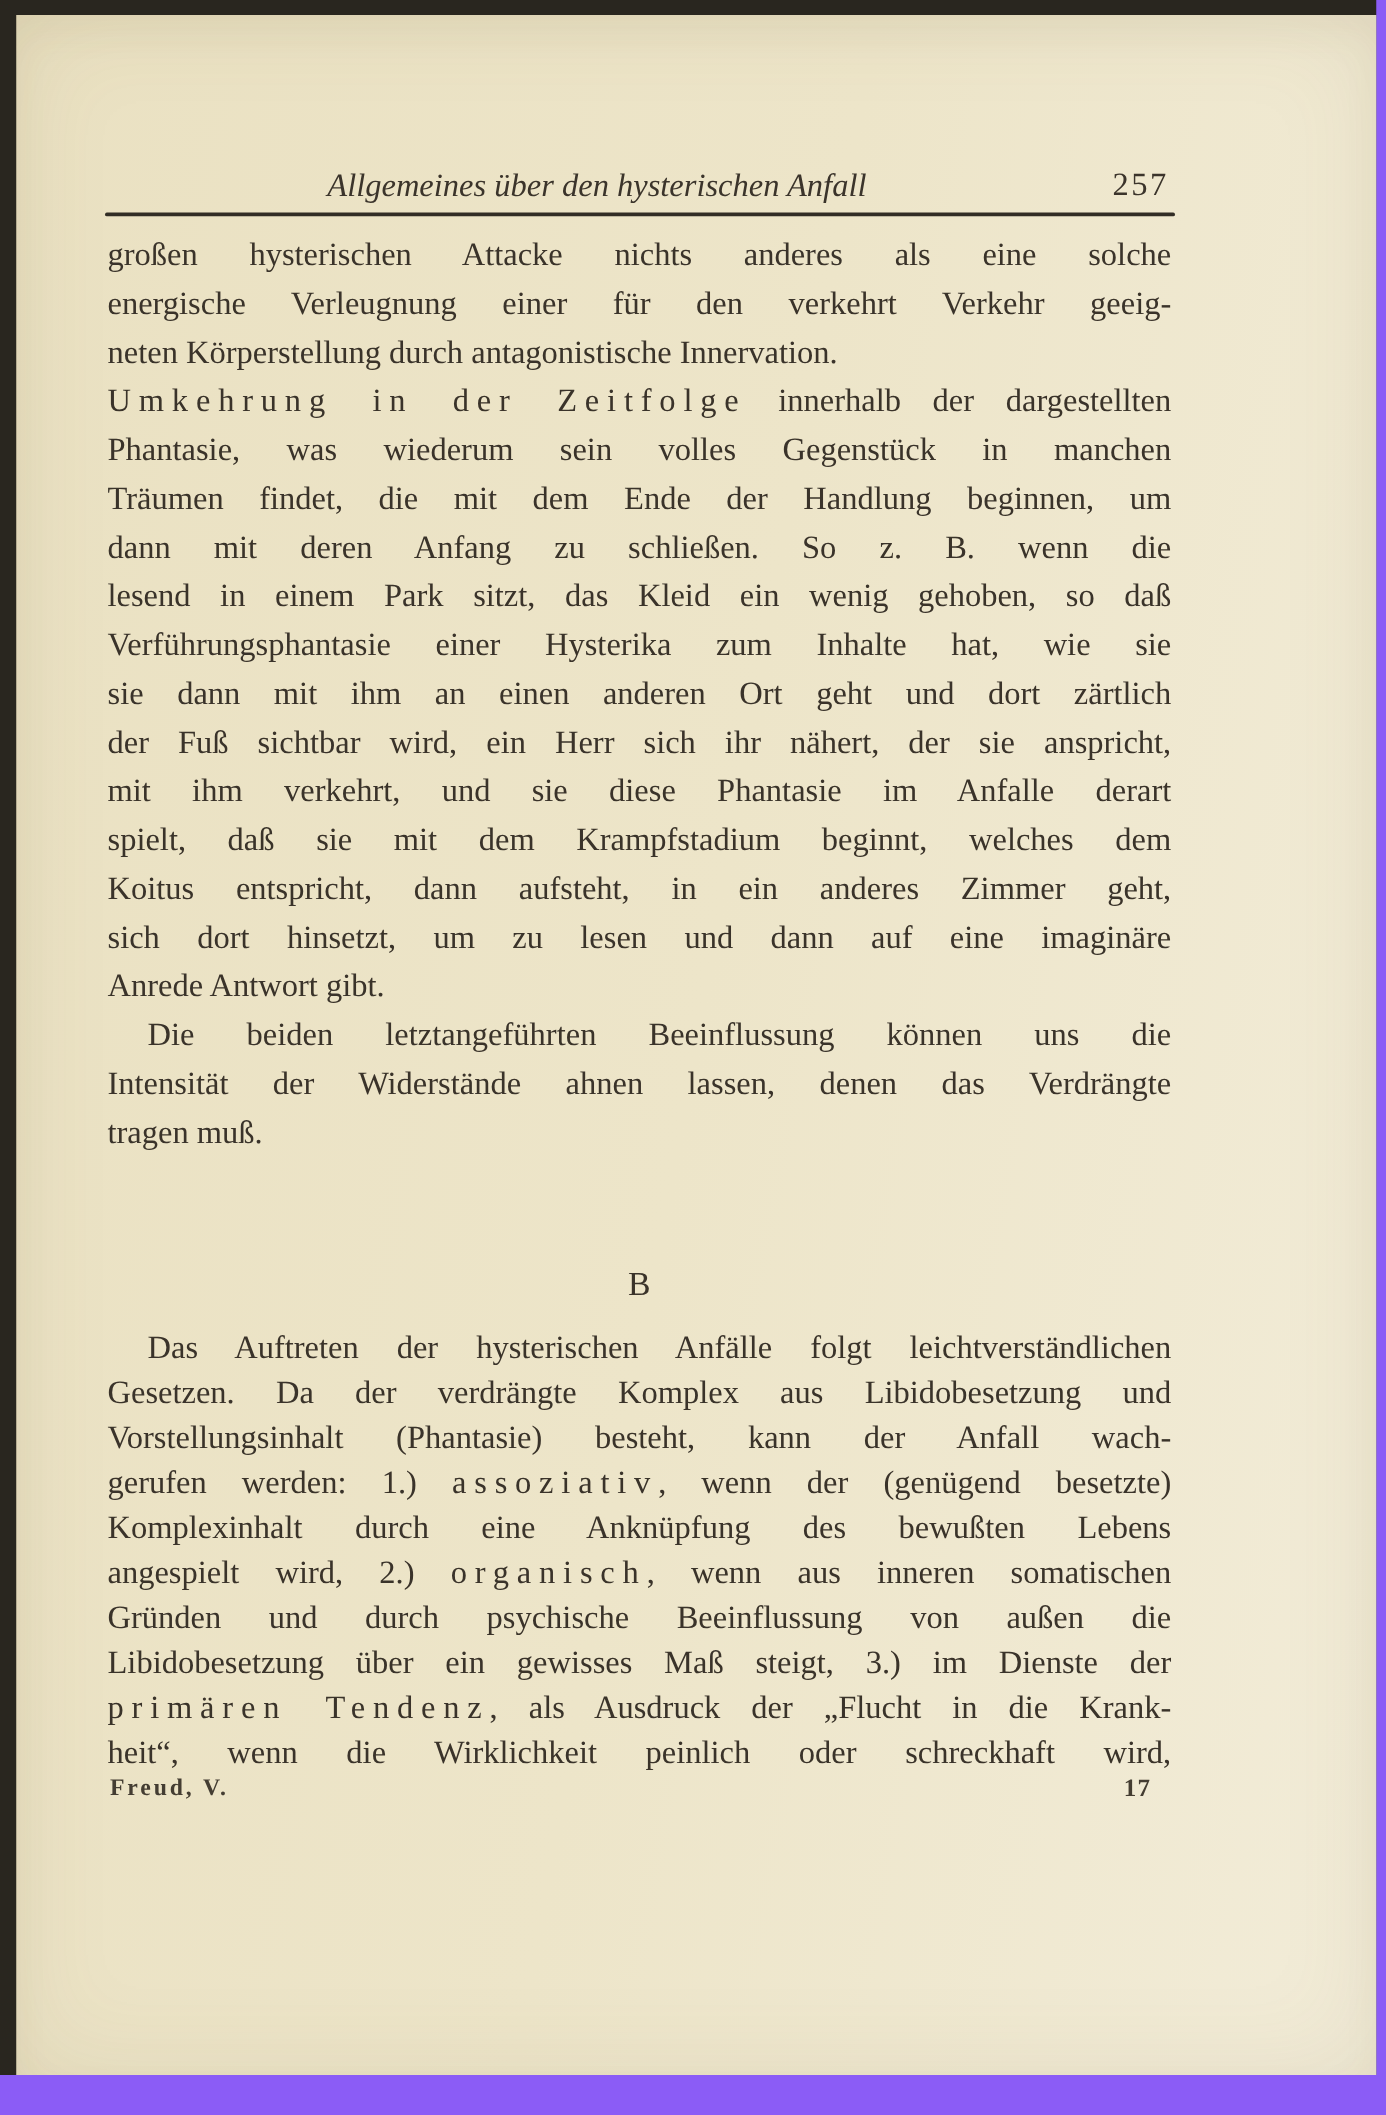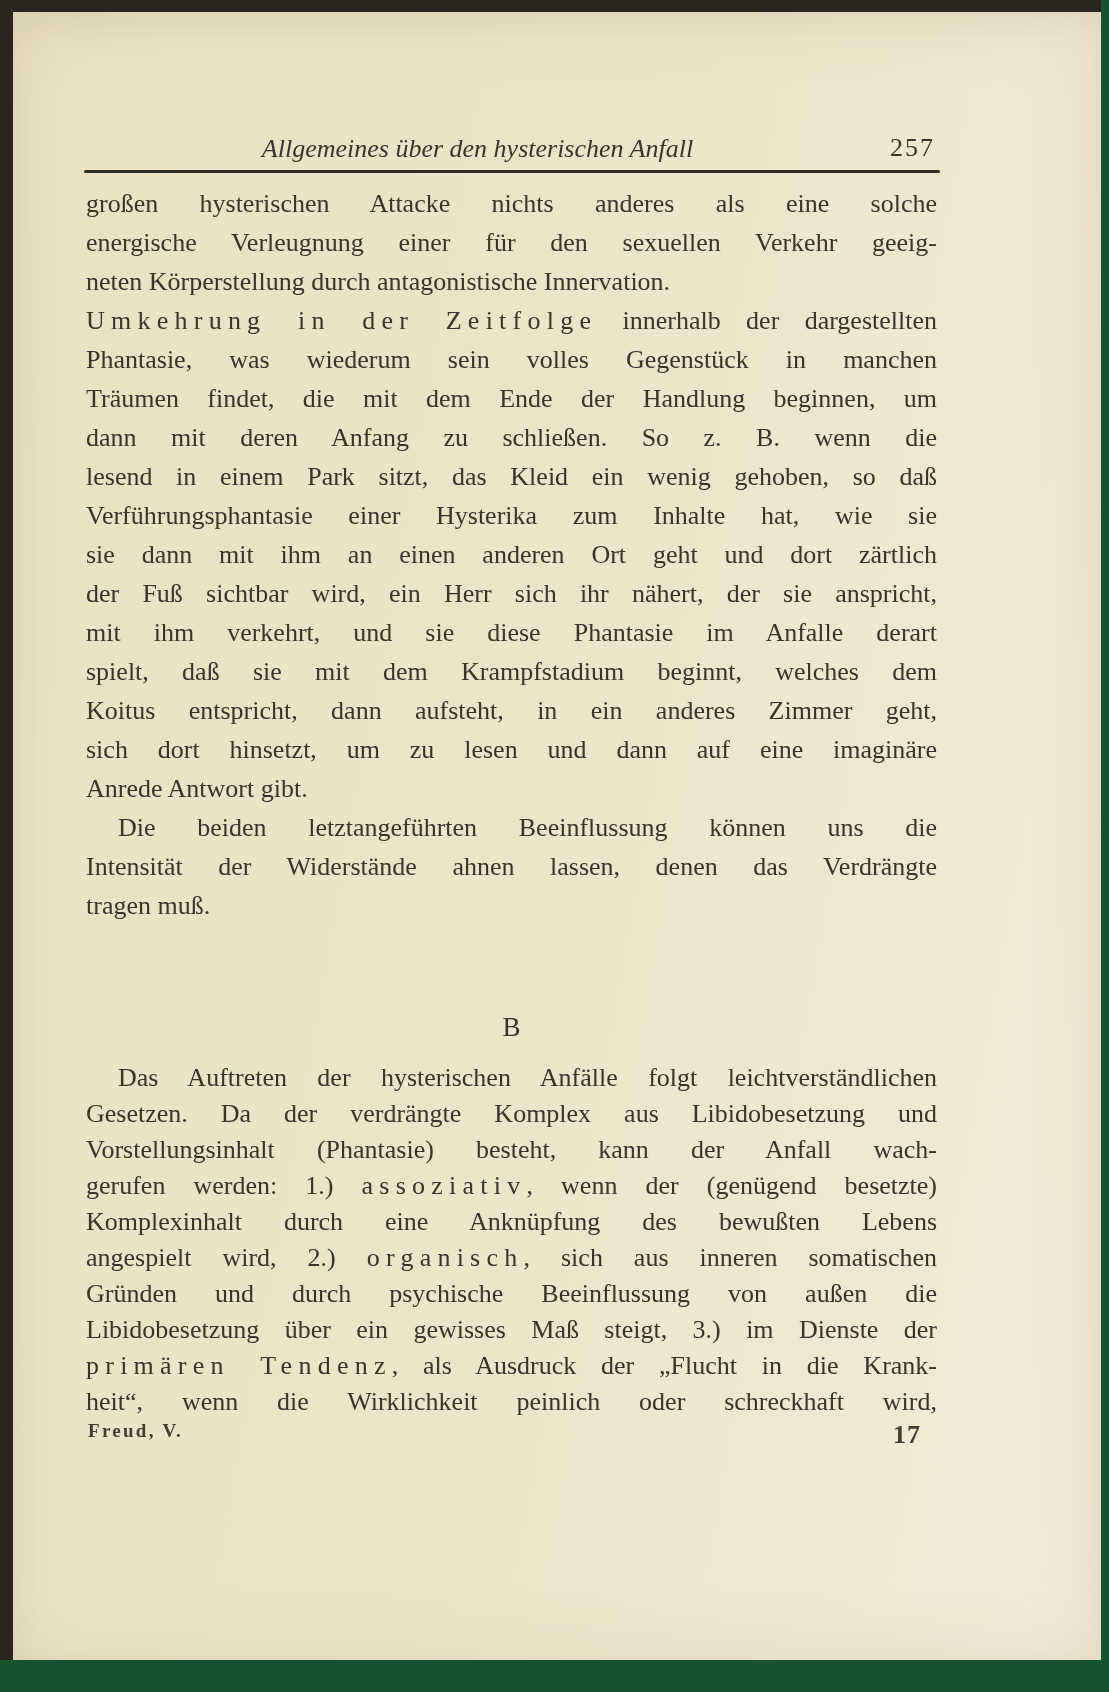--- a/index.html
+++ b/index.html
@@ -1,16 +1,16 @@
 <!DOCTYPE html>
 <html><head>
 <meta charset="utf-8">
 <style>
   html,body{margin:0;padding:0;background:#ffffff;}
-  #stage{position:relative;width:1109px;height:1692px;overflow:hidden;background:#14532d;
+  #stage{position:relative;width:1109px;height:1692px;overflow:hidden;background:#8b5cf6;
          font-family:"Liberation Serif", serif;}
   #scan-backing{position:absolute;left:0;top:0;width:1101px;height:1660px;background:#29261f;}
   #paper{position:absolute;left:13px;top:12px;width:1088px;height:1648px;
          background:linear-gradient(100deg,#eae1c2 0%,#ede5c9 50%,#f2ecd8 100%);
          box-shadow:inset 0 0 80px rgba(122,100,55,0.10), inset 0 14px 30px rgba(122,100,55,0.06);
          color:#3a332a;}
   .abs{position:absolute;}
   #running-head{top:120px;left:73px;width:851px;height:38px;}
   #head-title{position:absolute;left:50%;top:2px;transform:translateX(calc(-50% - 34px));
               font-style:italic;font-size:26px;white-space:nowrap;color:#3b342b;}
@@ -22,40 +22,40 @@
   #section-a .line{line-height:39px;height:39px;}
   #section-b .line{line-height:36px;height:36px;}
   .line{text-align:justify;text-align-last:justify;text-justify:inter-word;overflow:hidden;}
   .line.nojust{text-align:left;text-align-last:left;}
   .line.indent{text-indent:32px;}
   .sperr{letter-spacing:0.24em;}
   #section-heading{top:1000px;left:73px;width:851px;text-align:center;
                    font-size:27px;color:#3a332a;}
   #page-footer{top:1408px;left:73px;width:851px;height:32px;font-weight:bold;}
   #footer-signature{position:absolute;left:2px;top:0;font-size:19px;letter-spacing:0.12em;color:#443d32;}
-  #footer-pagemark{position:absolute;right:16px;top:0;font-size:26px;letter-spacing:1px;color:#443d32;}
+  #footer-pagemark{position:absolute;right:16px;top:0;font-size:20px;letter-spacing:1px;color:#443d32;}
 </style>
 </head>
 <body>
 
 <div id="stage">
   <div id="scan-backing" class="abs"></div>
   <div id="paper">
 
     <div id="running-head" class="abs">
       <div id="head-title">Allgemeines über den hysterischen Anfall</div>
       <div id="head-pagenum">257</div>
     </div>
 
     <div id="head-rule" class="abs"></div>
 
     <div id="section-a" class="abs textcol">
         <div>
           <div class="line"><span>großen hysterischen Attacke nichts anderes als eine solche</span></div>
-          <div class="line"><span>energische Verleugnung einer für den sexuellen Verkehr geeig-</span></div>
+          <div class="line"><span>energische Verleugnung einer für den verkehrt Verkehr geeig-</span></div>
           <div class="line nojust"><span>neten Körperstellung durch antagonistische Innervation.</span></div>
         </div>
         <div>
           <div class="line"><span class="sperr">Umkehrung in der Zeitfolge</span><span> innerhalb der dargestellten</span></div>
           <div class="line"><span>Phantasie, was wiederum sein volles Gegenstück in manchen</span></div>
           <div class="line"><span>Träumen findet, die mit dem Ende der Handlung beginnen, um</span></div>
           <div class="line"><span>dann mit deren Anfang zu schließen. So z. B. wenn die</span></div>
           <div class="line"><span>lesend in einem Park sitzt, das Kleid ein wenig gehoben, so daß</span></div>
           <div class="line"><span>Verführungsphantasie einer Hysterika zum Inhalte hat, wie sie</span></div>
           <div class="line"><span>sie dann mit ihm an einen anderen Ort geht und dort zärtlich</span></div>
@@ -75,21 +75,21 @@
 
     <div id="section-heading" class="abs">B</div>
 
     <div id="section-b" class="abs textcol">
         <div>
           <div class="line indent"><span>Das Auftreten der hysterischen Anfälle folgt leichtverständlichen</span></div>
           <div class="line"><span>Gesetzen. Da der verdrängte Komplex aus Libidobesetzung und</span></div>
           <div class="line"><span>Vorstellungsinhalt (Phantasie) besteht, kann der Anfall wach-</span></div>
           <div class="line"><span>gerufen werden: 1.) </span><span class="sperr">assoziativ</span><span>, wenn der (genügend besetzte)</span></div>
           <div class="line"><span>Komplexinhalt durch eine Anknüpfung des bewußten Lebens</span></div>
-          <div class="line"><span>angespielt wird, 2.) </span><span class="sperr">organisch</span><span>, sich aus inneren somatischen</span></div>
+          <div class="line"><span>angespielt wird, 2.) </span><span class="sperr">organisch</span><span>, wenn aus inneren somatischen</span></div>
           <div class="line"><span>Gründen und durch psychische Beeinflussung von außen die</span></div>
           <div class="line"><span>Libidobesetzung über ein gewisses Maß steigt, 3.) im Dienste der</span></div>
           <div class="line"><span class="sperr">primären Tendenz</span><span>, als Ausdruck der „Flucht in die Krank-</span></div>
           <div class="line"><span>heit“, wenn die Wirklichkeit peinlich oder schreckhaft wird,</span></div>
         </div>
       </div>
 
     <div id="page-footer" class="abs">
       <div id="footer-signature">Freud, V.</div>
       <div id="footer-pagemark">17</div>

